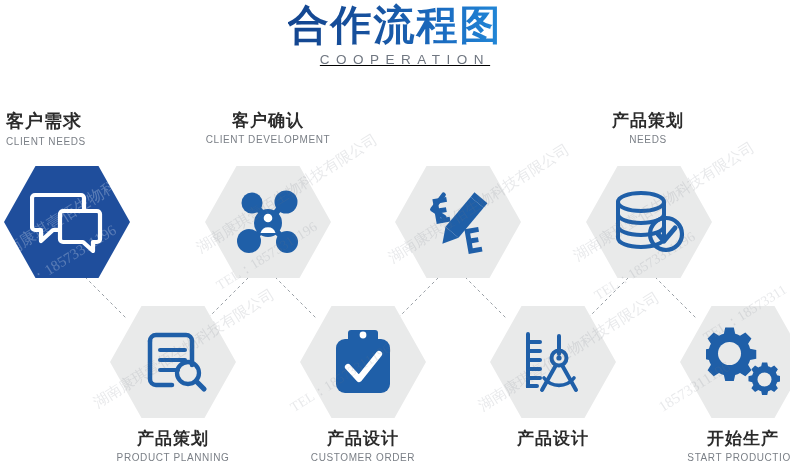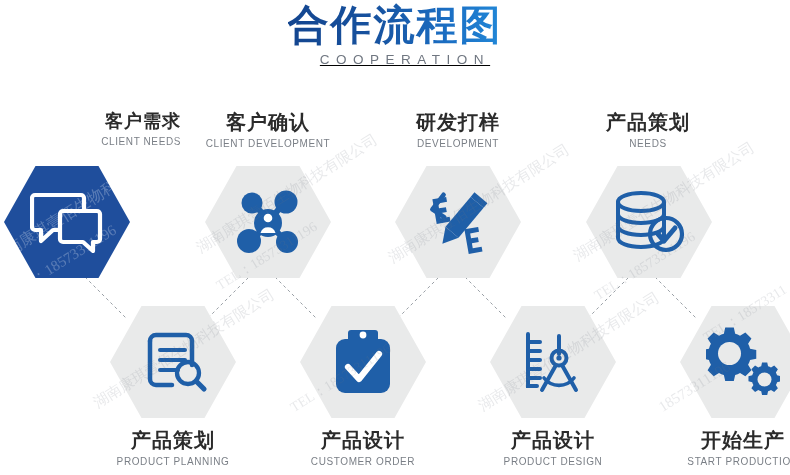--- a/index.html
+++ b/index.html
@@ -31,23 +31,23 @@
     position:absolute;width:126px;height:112px;
     clip-path:polygon(25% 0%,75% 0%,100% 50%,75% 100%,25% 100%,0% 50%);
     background:#e9eaea;
     display:flex;align-items:center;justify-content:center;
   }
   .hex.active{background:#1f4e9c;}
   .hex svg{display:block;}
 
   
   .label{position:absolute;text-align:center;width:190px;}
-  .label .cn{font-size:20px;font-weight:bold;color:#2b2b2b;letter-spacing:1px;line-height:1.25;}
+  .label .cn{font-size:17px;font-weight:bold;color:#2b2b2b;letter-spacing:1px;line-height:1.25;}
   .label .en{font-size:10px;color:#7a7f86;letter-spacing:.6px;margin-top:3px;}
-  .label.left-al{text-align:right;}
+  .label.left-al{text-align:left;}
 
   
   .conn{position:absolute;left:0;top:0;width:790px;height:475px;pointer-events:none;}
 
   
   .wm-layer{position:absolute;left:0;top:0;width:790px;height:475px;pointer-events:none;overflow:hidden;}
   .wm{
     position:absolute;white-space:nowrap;
     font-size:15px;color:rgba(110,118,128,.16);
     font-family:"Liberation Serif","DejaVu Serif",serif;
@@ -80,24 +80,20 @@
   <div class="label left-al" style="left:6px;top:110px;width:175px;">
     <div class="cn" style="font-size:18px;">客户需求</div>
     <div class="en">CLIENT NEEDS</div>
   </div>
 
   <div class="label" style="left:173px;top:110px;">
     <div class="cn">客户确认</div>
     <div class="en">CLIENT DEVELOPMENT</div>
   </div>
 
-  <div class="label" style="left:363px;top:110px;">
-    <div class="cn">研发打样</div>
-    <div class="en">DEVELOPMENT</div>
-  </div>
 
   <div class="label" style="left:553px;top:110px;">
     <div class="cn">产品策划</div>
     <div class="en">NEEDS</div>
   </div>
 
   <div class="hex active" style="left:4px;top:166px;">
     <svg width="74" height="62" viewBox="0 0 74 62">
       <path d="M5 4 h46 a3 3 0 0 1 3 3 v29 a3 3 0 0 1 -3 3 h-28 l-12 11 v-11 h-6 a3 3 0 0 1 -3 -3 v-29 a3 3 0 0 1 3 -3 z" fill="none" stroke="#ffffff" stroke-width="4.2" stroke-linejoin="round"></path>
       <path d="M33 20 h34 a3 3 0 0 1 3 3 v25 a3 3 0 0 1 -3 3 h-4 v9 l-10 -9 h-20 a3 3 0 0 1 -3 -3 v-25 a3 3 0 0 1 3 -3 z" fill="#1f4e9c" stroke="#ffffff" stroke-width="4.2" stroke-linejoin="round"></path>
@@ -209,21 +205,20 @@
     <div class="en">PRODUCT PLANNING</div>
   </div>
 
   <div class="label" style="left:268px;top:428px;">
     <div class="cn">产品设计</div>
     <div class="en">CUSTOMER ORDER</div>
   </div>
 
   <div class="label" style="left:458px;top:428px;text-align:center;">
     <div class="cn">产品设计</div>
-    <div class="en">PRODUCT DESIGN</div>
   </div>
 
   <div class="label" style="left:648px;top:428px;">
     <div class="cn">开始生产</div>
     <div class="en">START PRODUCTION</div>
   </div>
 
   <div class="wm-layer">
     <div class="wm on-blue" style="left:-6px;top:250px;transform:rotate(-32deg);font-size:16px;">湖南康琪壹佰生物科技有限公司</div>
     <div class="wm on-blue" style="left:10px;top:285px;transform:rotate(-32deg);font-size:15px;">TEL：18573311196</div>

